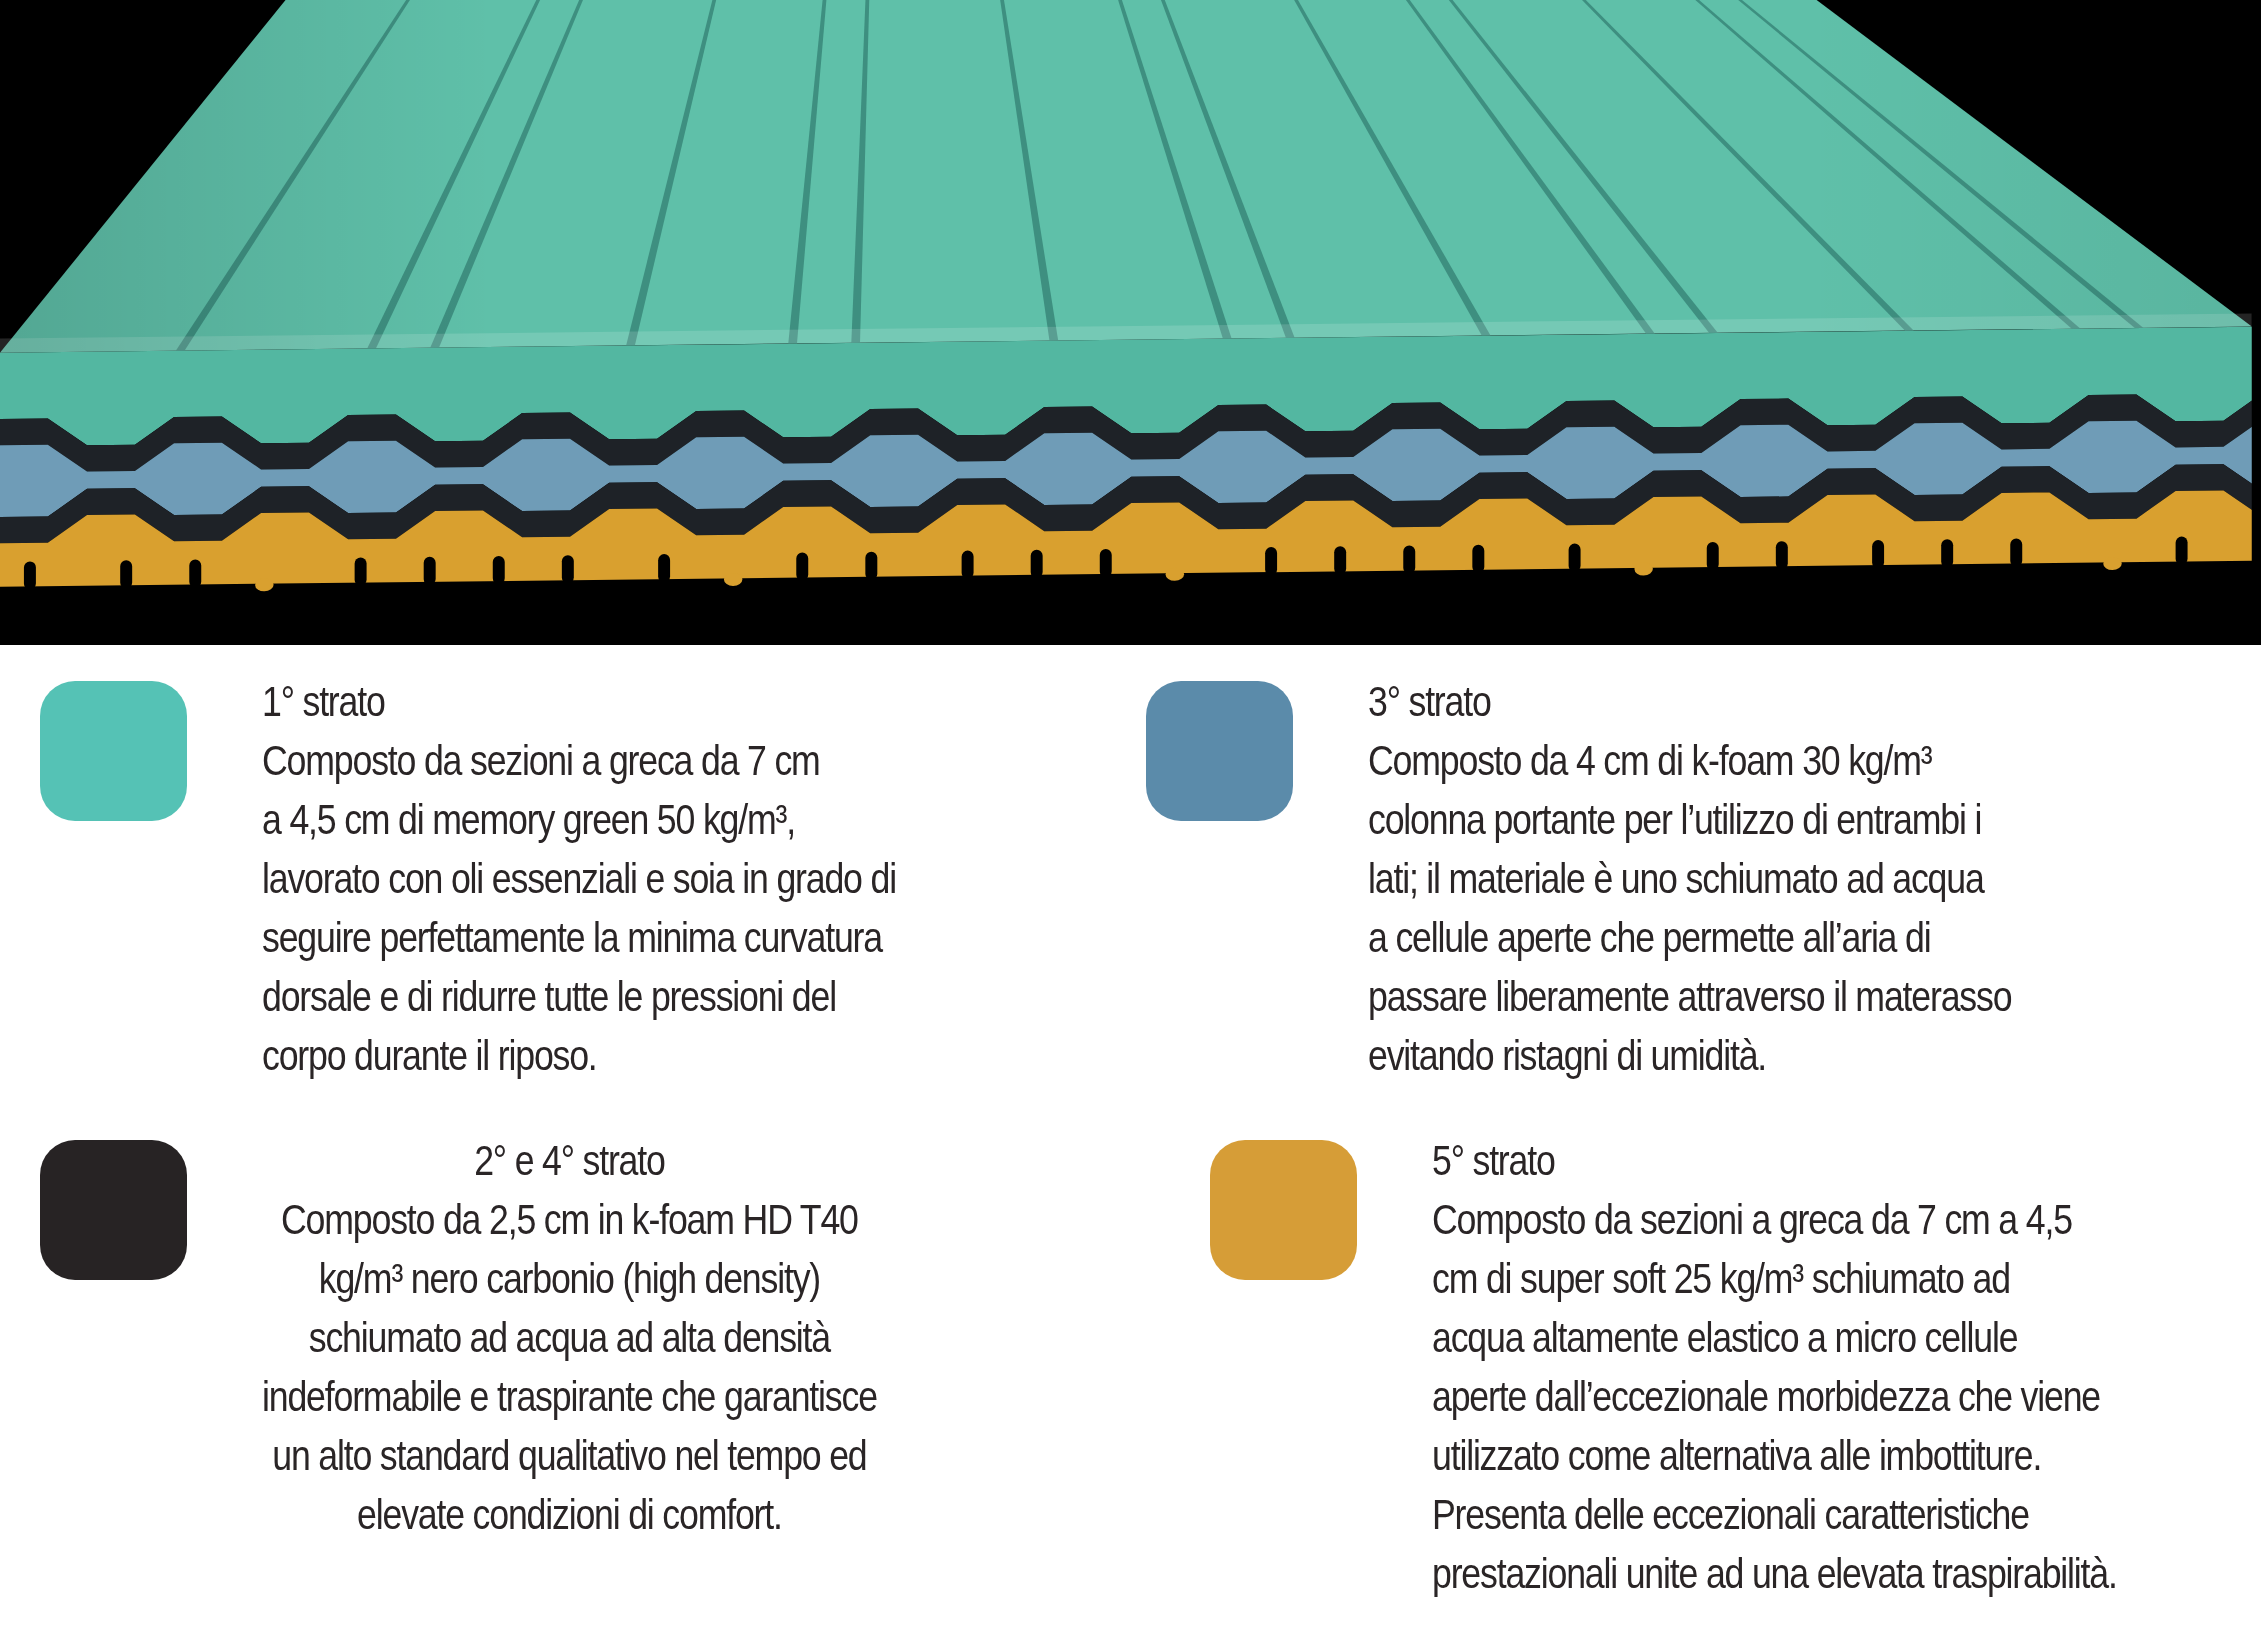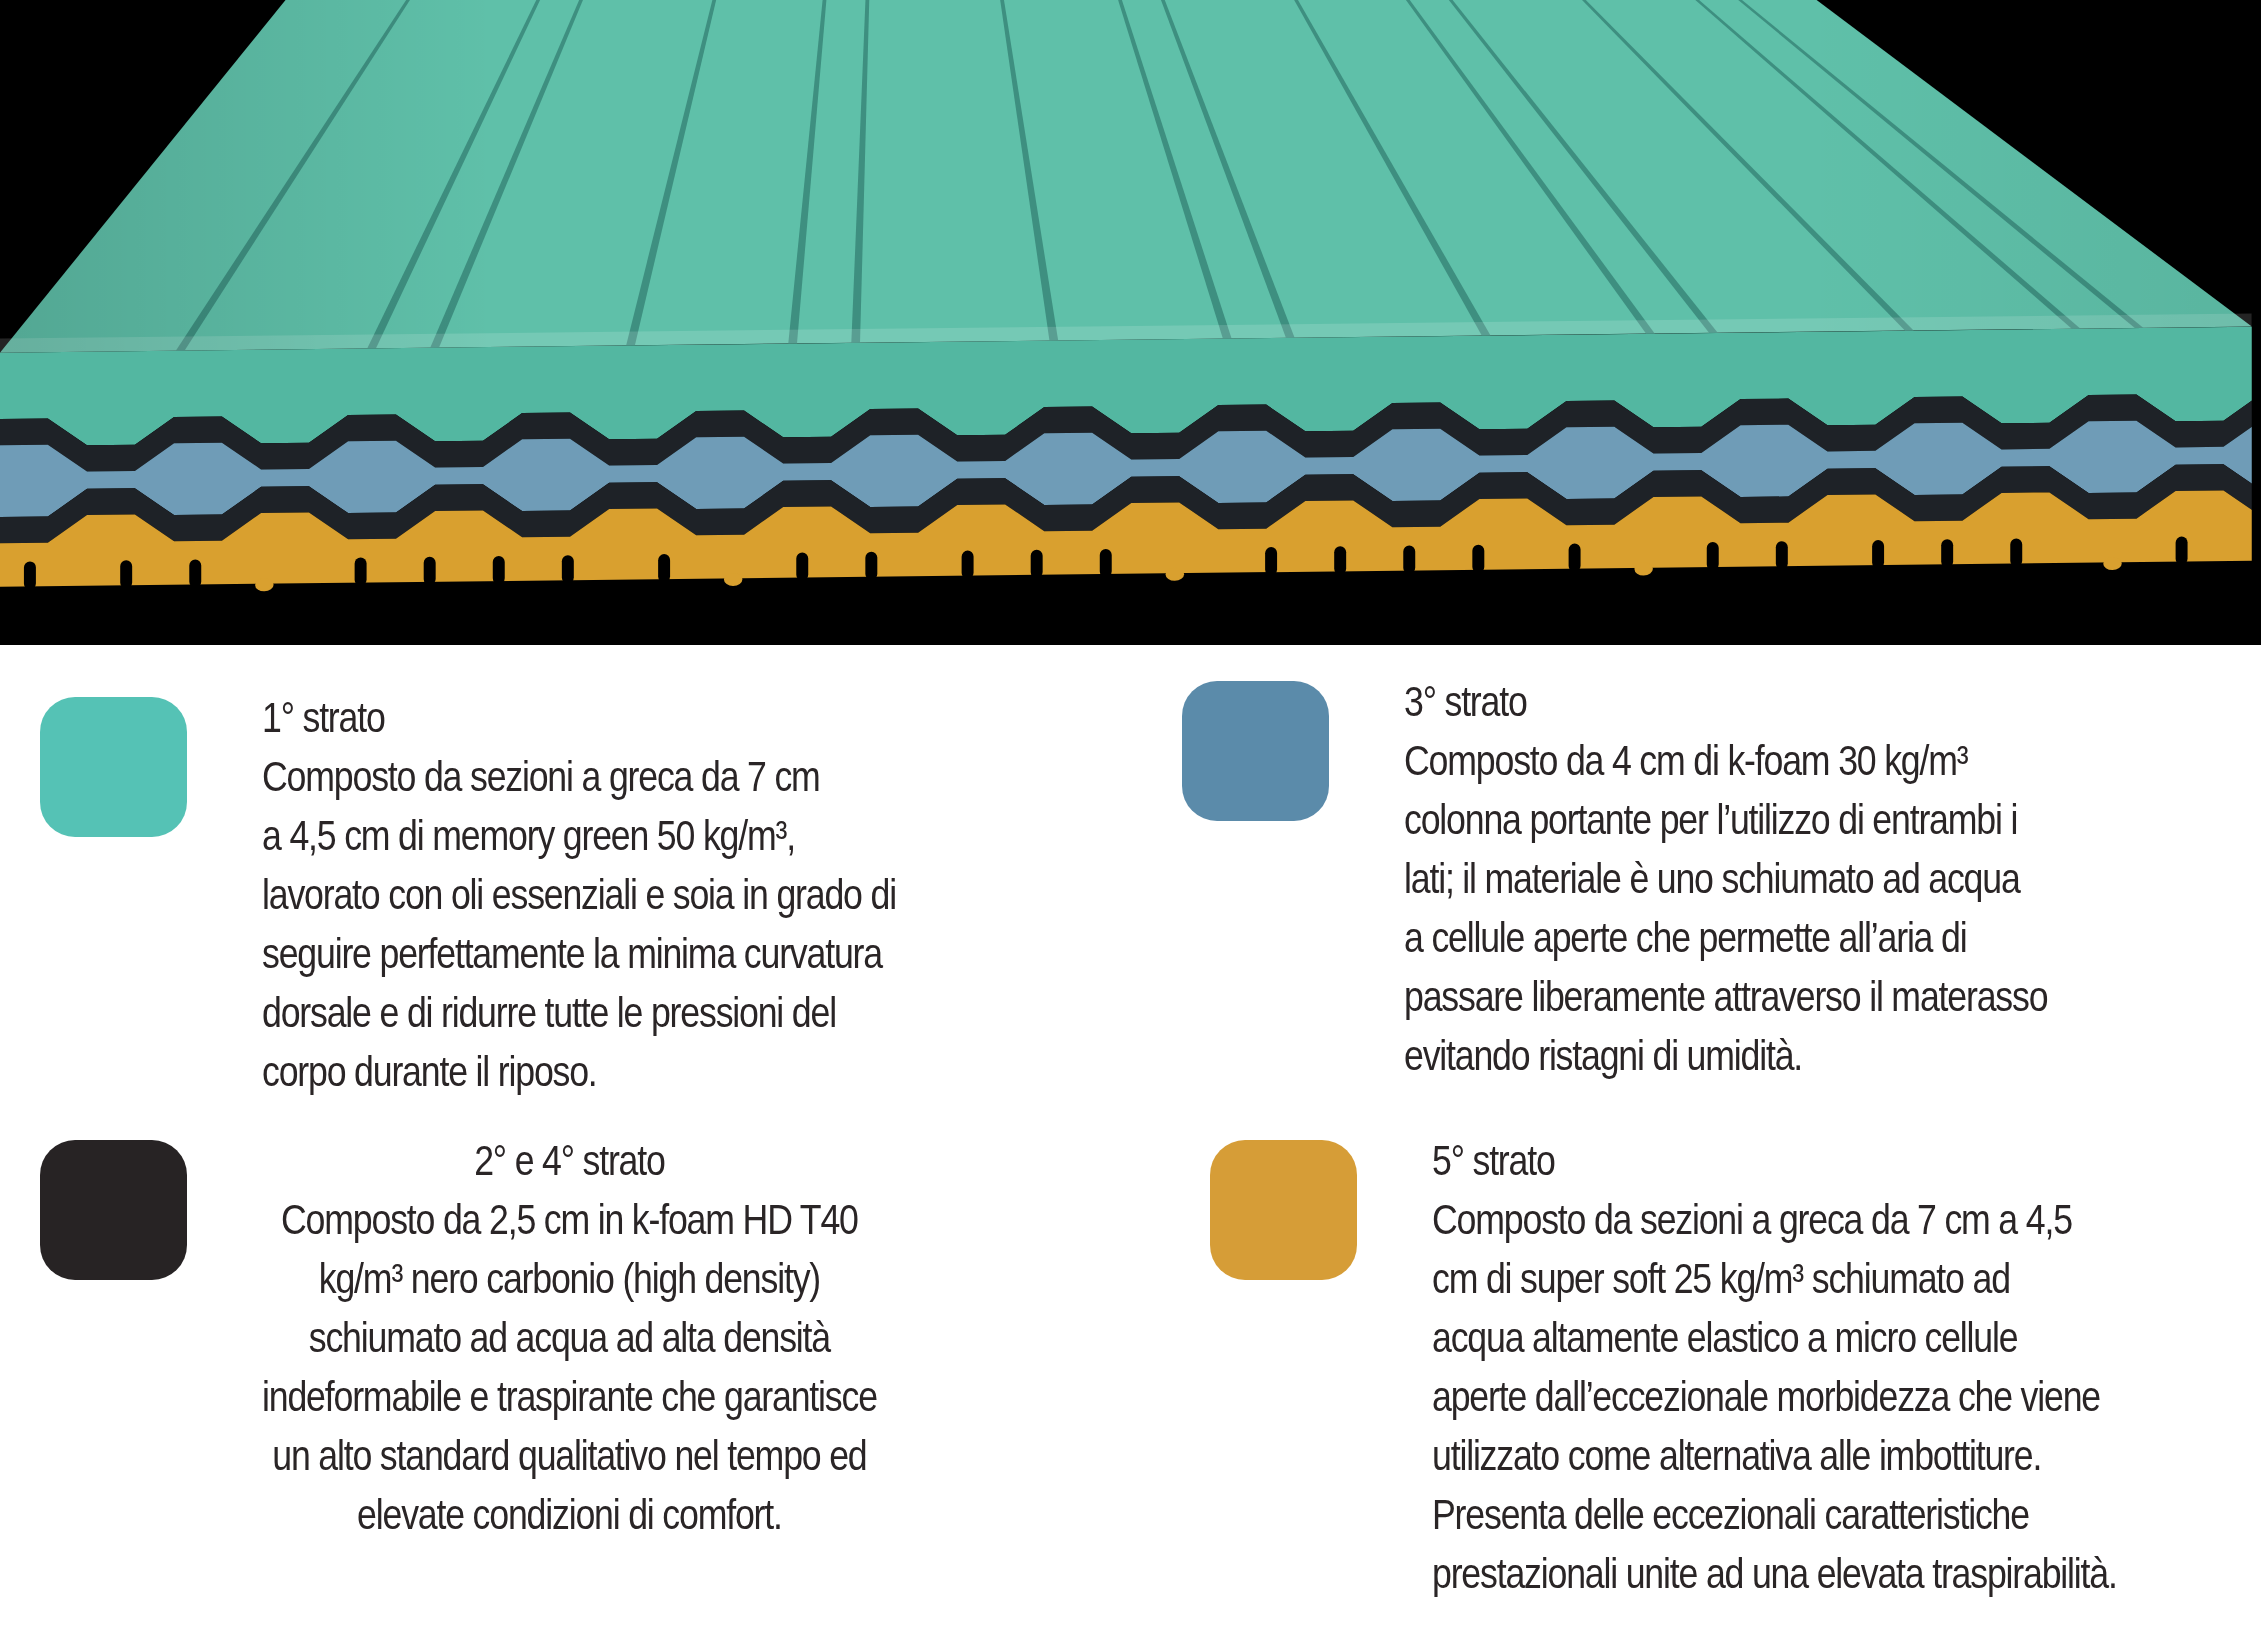--- a/index.html
+++ b/index.html
@@ -5,22 +5,22 @@
   * { box-sizing: border-box; }
   html,body { margin:0; padding:0; background:#ffffff; }
   body { font-family:"Liberation Sans", sans-serif; }
   .page { position:relative; width:2261px; height:1649px; background:#ffffff; overflow:hidden; }
 
   .hero { position:absolute; left:0; top:0; width:2261px; height:645px; background:#000000; }
   .hero svg { display:block; width:100%; height:100%; }
 
   .legend { position:absolute; left:0; top:645px; width:2261px; height:1004px; background:#ffffff; }
   .legend-item { position:absolute; }
-  #it0 { left:40px;   top:52px;  }
-  #it1 { left:1182px; top:36px;  }
+  #it0 { left:40px;   top:36px;  }
+  #it1 { left:1146px; top:36px;  }
   #it2 { left:40px;   top:495px;text-align:center; }
   #it3 { left:1200px; top:495px;margin-left:10px; }
 
   .swatch { width:147px; height:140px; border-radius:35px; }
   .text-block {
     position:absolute; left:222px; top:-8.7px;
     transform:scaleX(0.85); transform-origin:0 0;
     font-size:42px; line-height:59px; letter-spacing:-1.4px;
     color:#2a2526; white-space:nowrap;
   }

